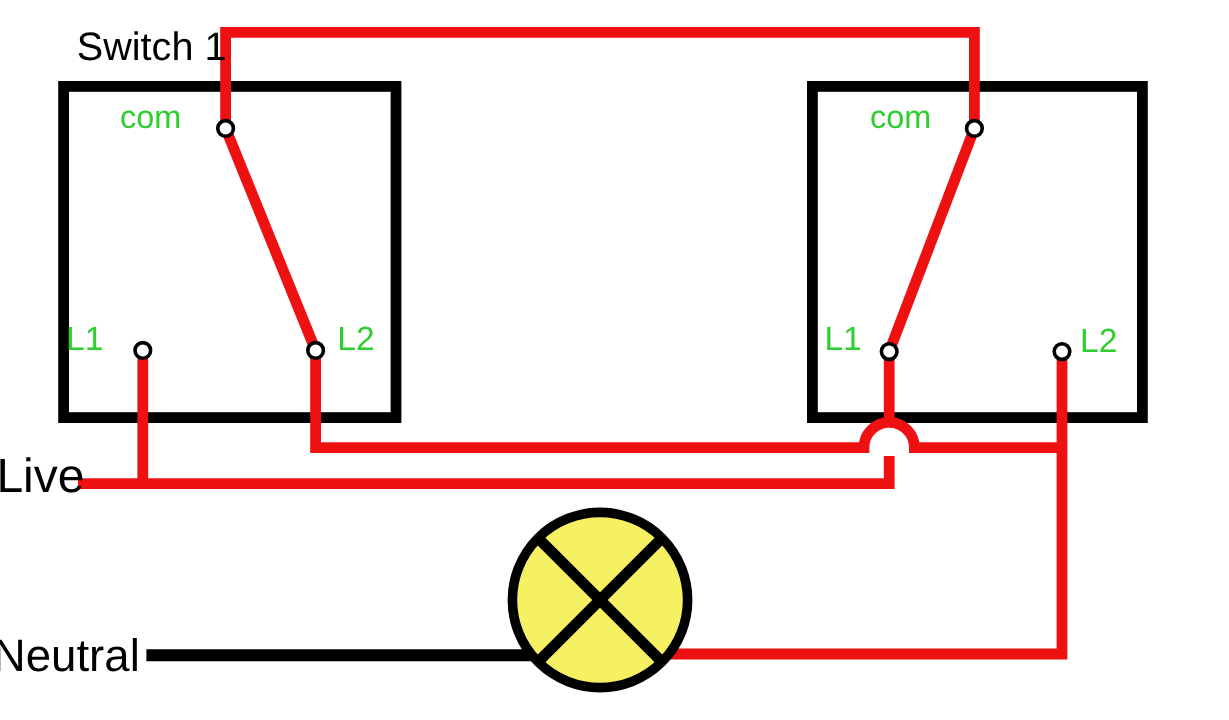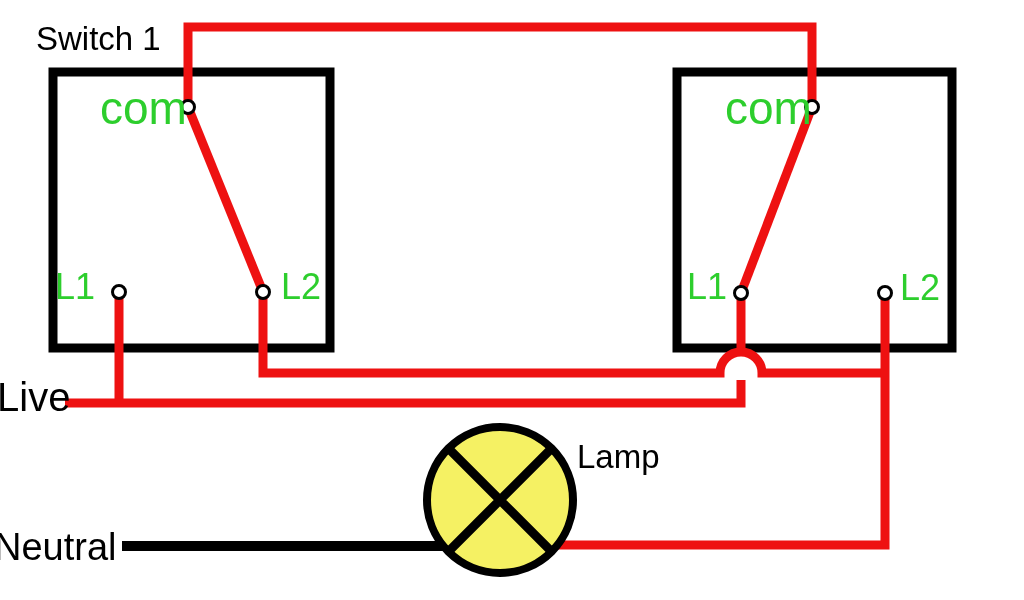--- a/index.html
+++ b/index.html
@@ -53,26 +53,26 @@
     stroke-width: 9;
     fill: none;
     stroke-linecap: butt;
   }
   .lbl {
     position: absolute;
     white-space: nowrap;
     line-height: 1;
     color: var(--text-black, #000000);
   }
-  .lbl-title { font-size: 33px; }
+  .lbl-title { font-size: 33px; margin-left: 28px; }
   .lbl-green {
     color: var(--label-green, #2dce2d);
   }
-  .lbl-com { font-size: 46px; }
-  .lbl-term { font-size: 36px; text-align: right; }
+  .lbl-com { font-size: 27px; }
+  .lbl-term { font-size: 28px; text-align: right; }
   .lbl-live { font-size: 40px; }
   .lbl-neutral { font-size: 38px; }
   .lbl-lamp { font-size: 33px; }
 </style>
 </head>
 <body>
 
 <div class="stage">
 
   <svg width="1024" height="600" viewBox="0 0 1024 600">
@@ -107,15 +107,14 @@
   <div class="lbl lbl-green lbl-com" style="left:100px; top:85px;">com</div>
   <div class="lbl lbl-green lbl-term" style="left:55px; top:269px;">L1</div>
   <div class="lbl lbl-green lbl-term" style="left:281px; top:269px;">L2</div>
 
   <div class="lbl lbl-green lbl-com" style="left:725px; top:85px;">com</div>
   <div class="lbl lbl-green lbl-term" style="left:687px; top:269px;">L1</div>
   <div class="lbl lbl-green lbl-term" style="left:900px; top:270px;">L2</div>
 
   <div class="lbl lbl-live" style="left:-3px; top:377px;">Live</div>
   <div class="lbl lbl-neutral" style="left:-6px; top:528px;">Neutral</div>
-  <div class="lbl lbl-lamp" style="left:577px; top:440px;">Lamp</div>
 
 </div>
 
 </body></html>

